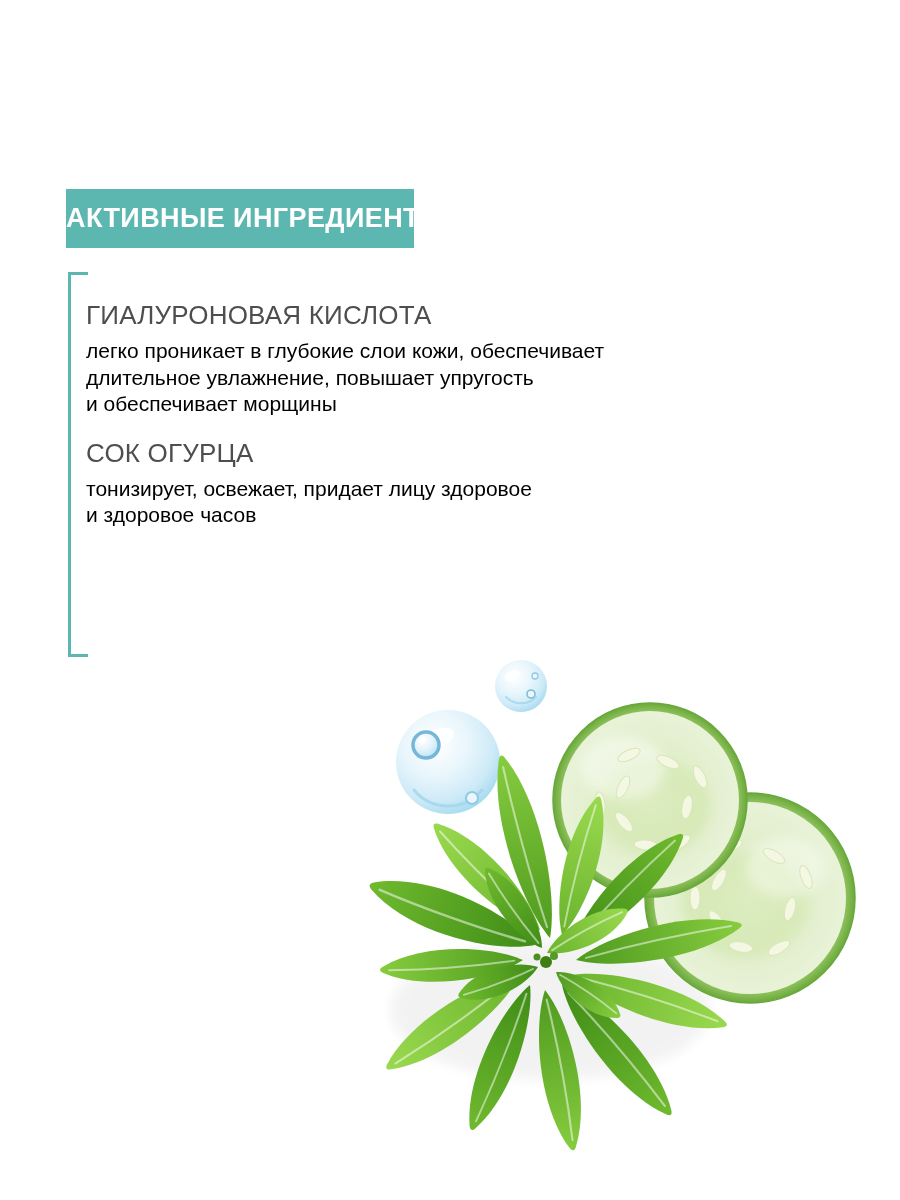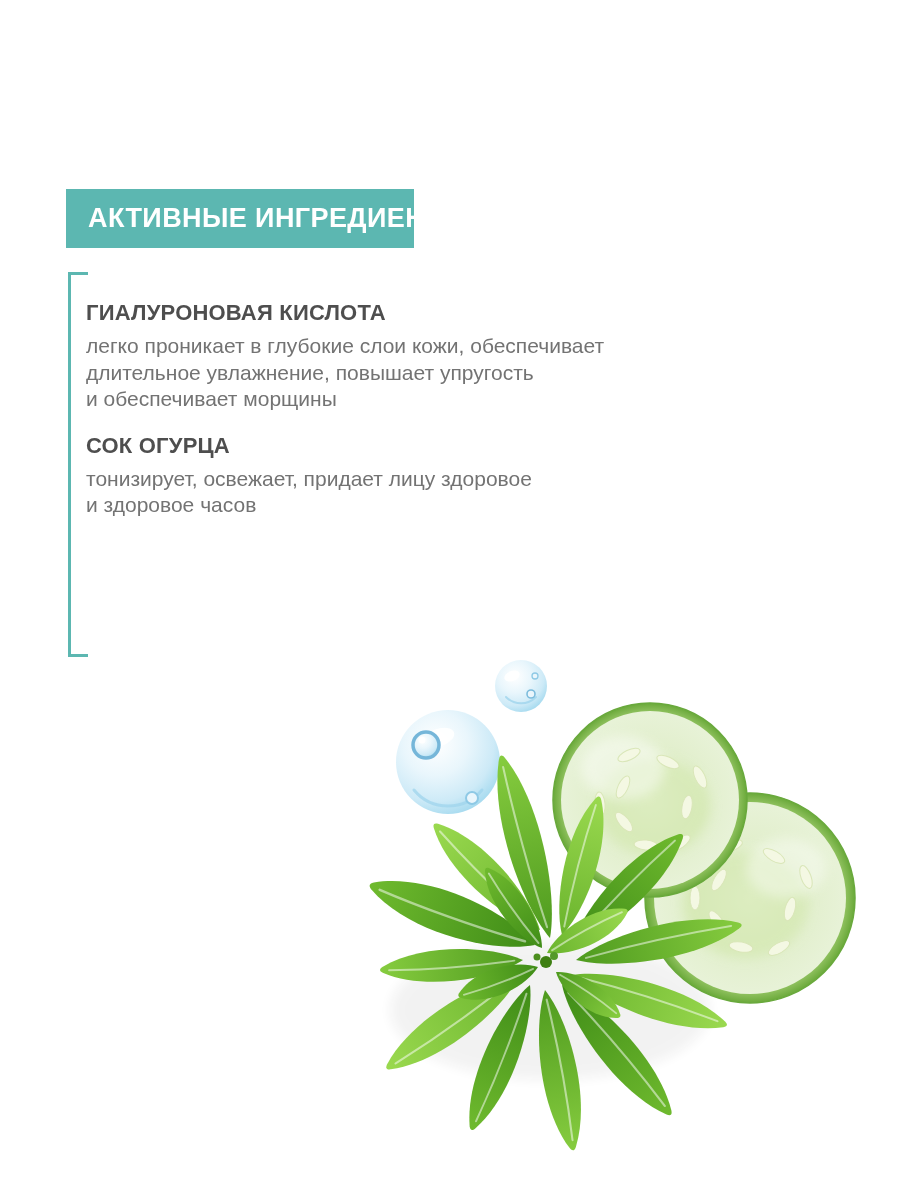--- a/index.html
+++ b/index.html
@@ -11,21 +11,20 @@
     overflow: hidden;
     font-family: "Liberation Sans", "DejaVu Sans", sans-serif;
   }
   .header-box {
     position: absolute;
     left: 66px; top: 189px;
     width: 348px; height: 59px;
     background: #5cb7b1;
     display: flex;
     align-items: center;
-    padding-left: 22px;
     box-sizing: border-box;
   }
   .header-box .title {
     color: #ffffff;
     font-size: 27px;
     font-weight: bold;
     letter-spacing: 0.4px;
     white-space: nowrap;
   }
   .bracket {
@@ -38,29 +37,29 @@
     box-sizing: border-box;
   }
   .sections {
     position: absolute;
     left: 86px; top: 300px;
     width: 590px;
   }
   .ingredient { margin: 0 0 20px 0; }
   .ingredient .name {
     margin: 0 0 7px 0;
-    font-size: 22px;
-    font-weight: bold;
+    font-size: 26px;
+    font-weight: normal;
     color: #4e4e4e;
     letter-spacing: 0.2px;
     white-space: nowrap;
   }
   .ingredient .line {
     font-size: 21px;
-    color: #737373;
+    color: #000000;
     line-height: 26.5px;
     white-space: nowrap;
   }
   .illustration {
     position: absolute;
     left: 340px; top: 630px;
     width: 560px; height: 560px;
   }
 </style>
 </head>

